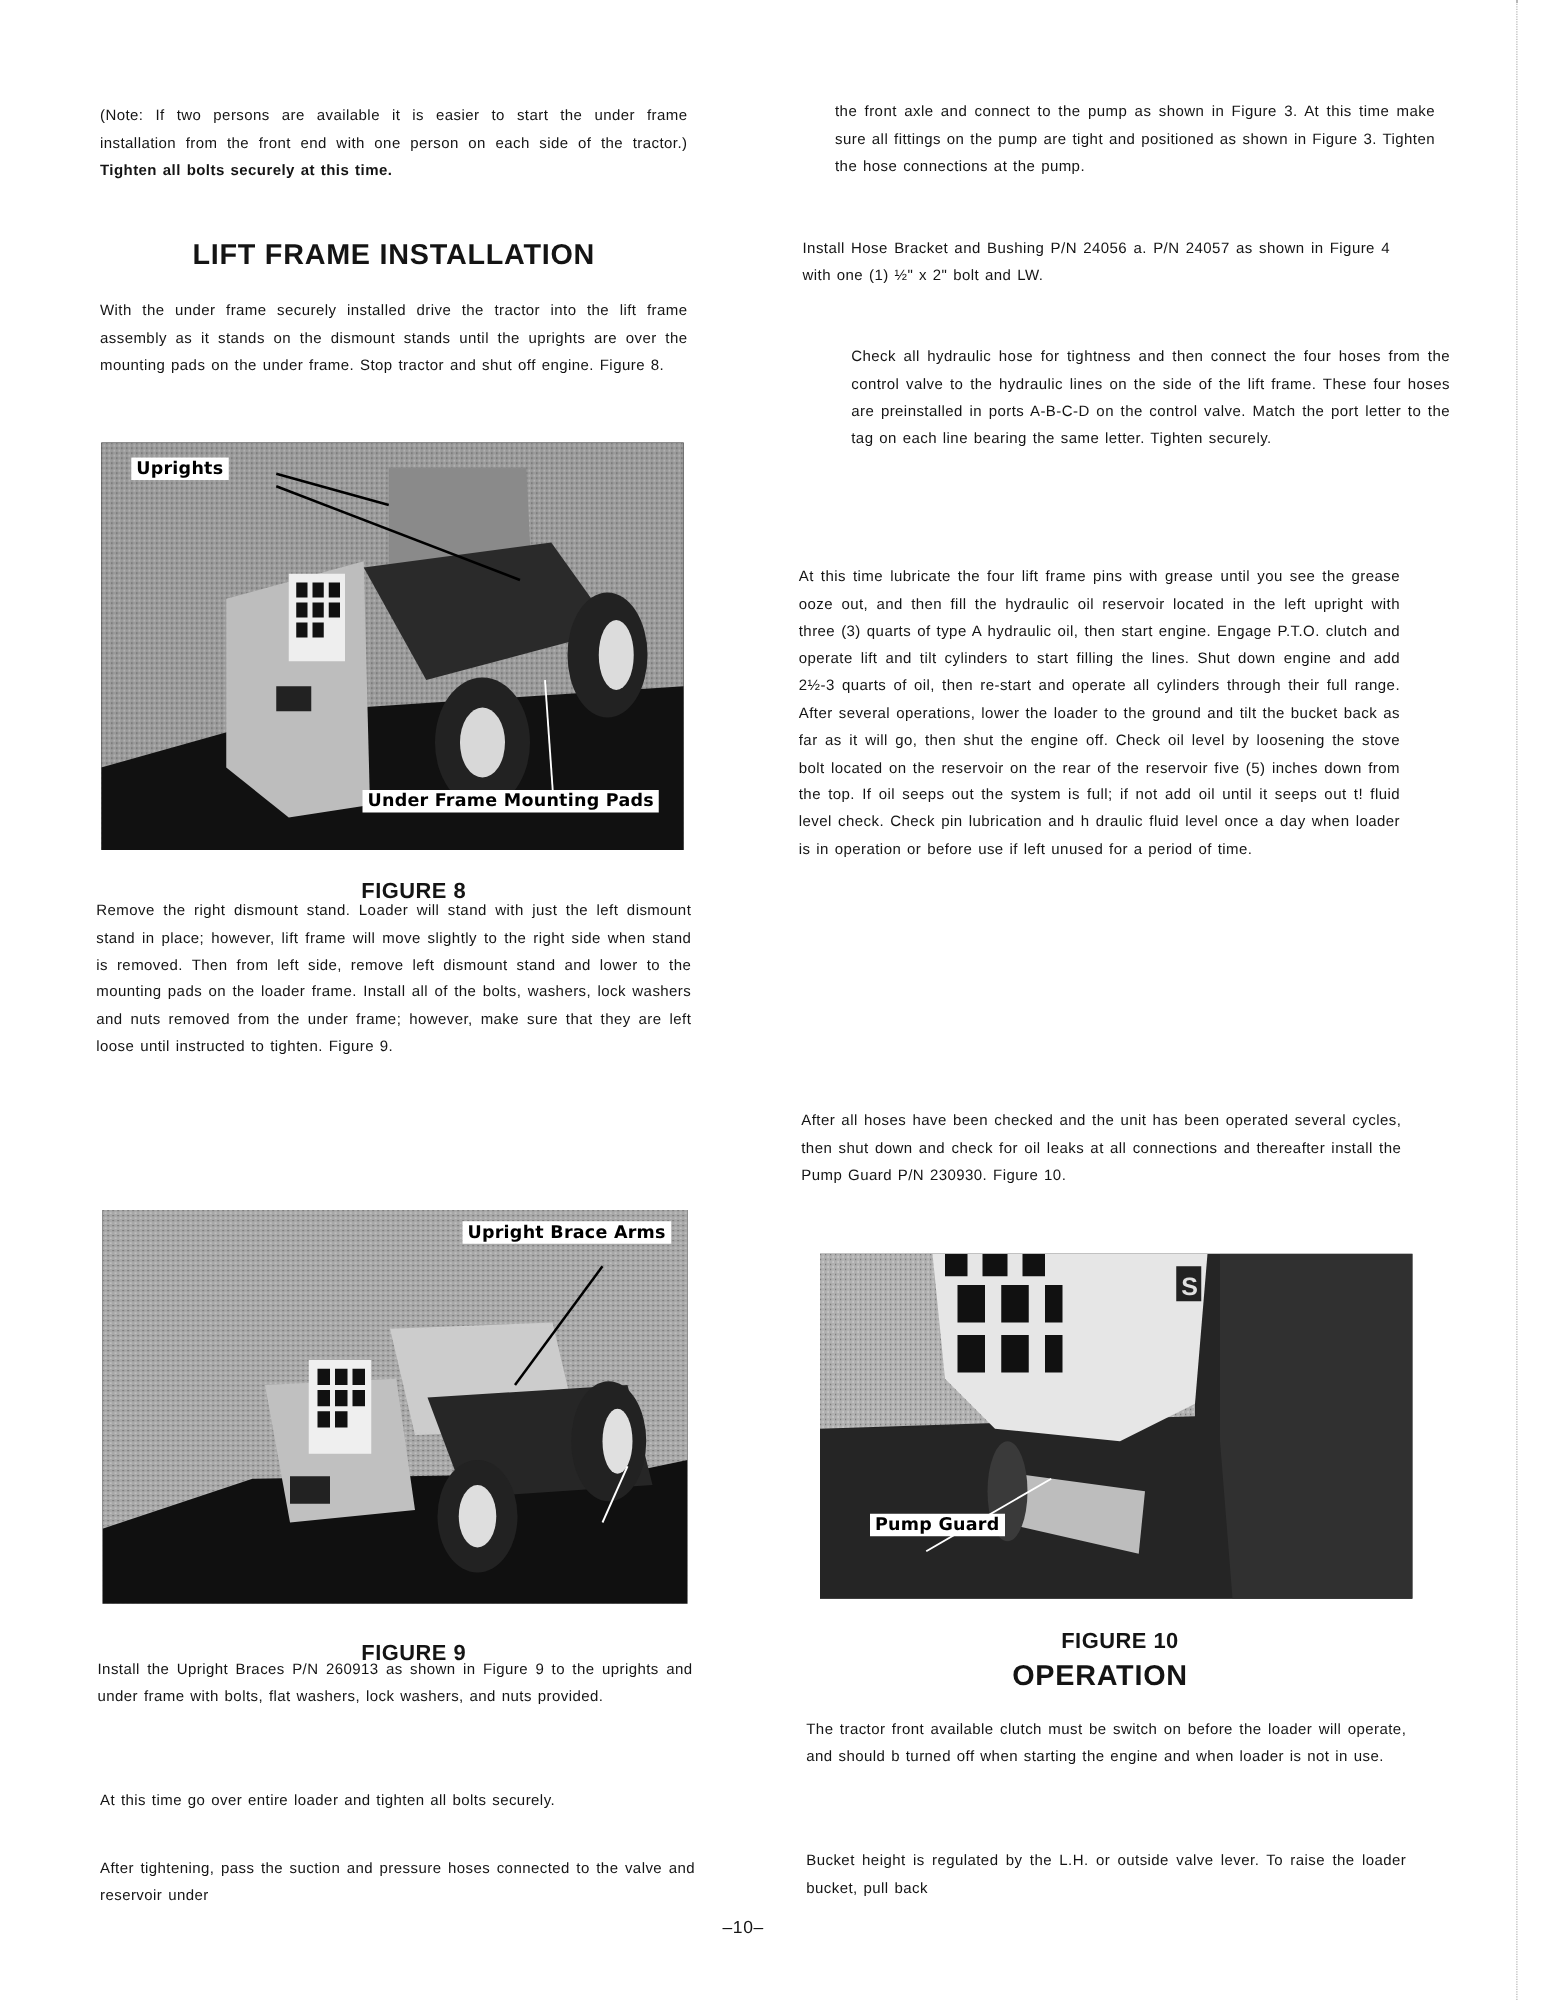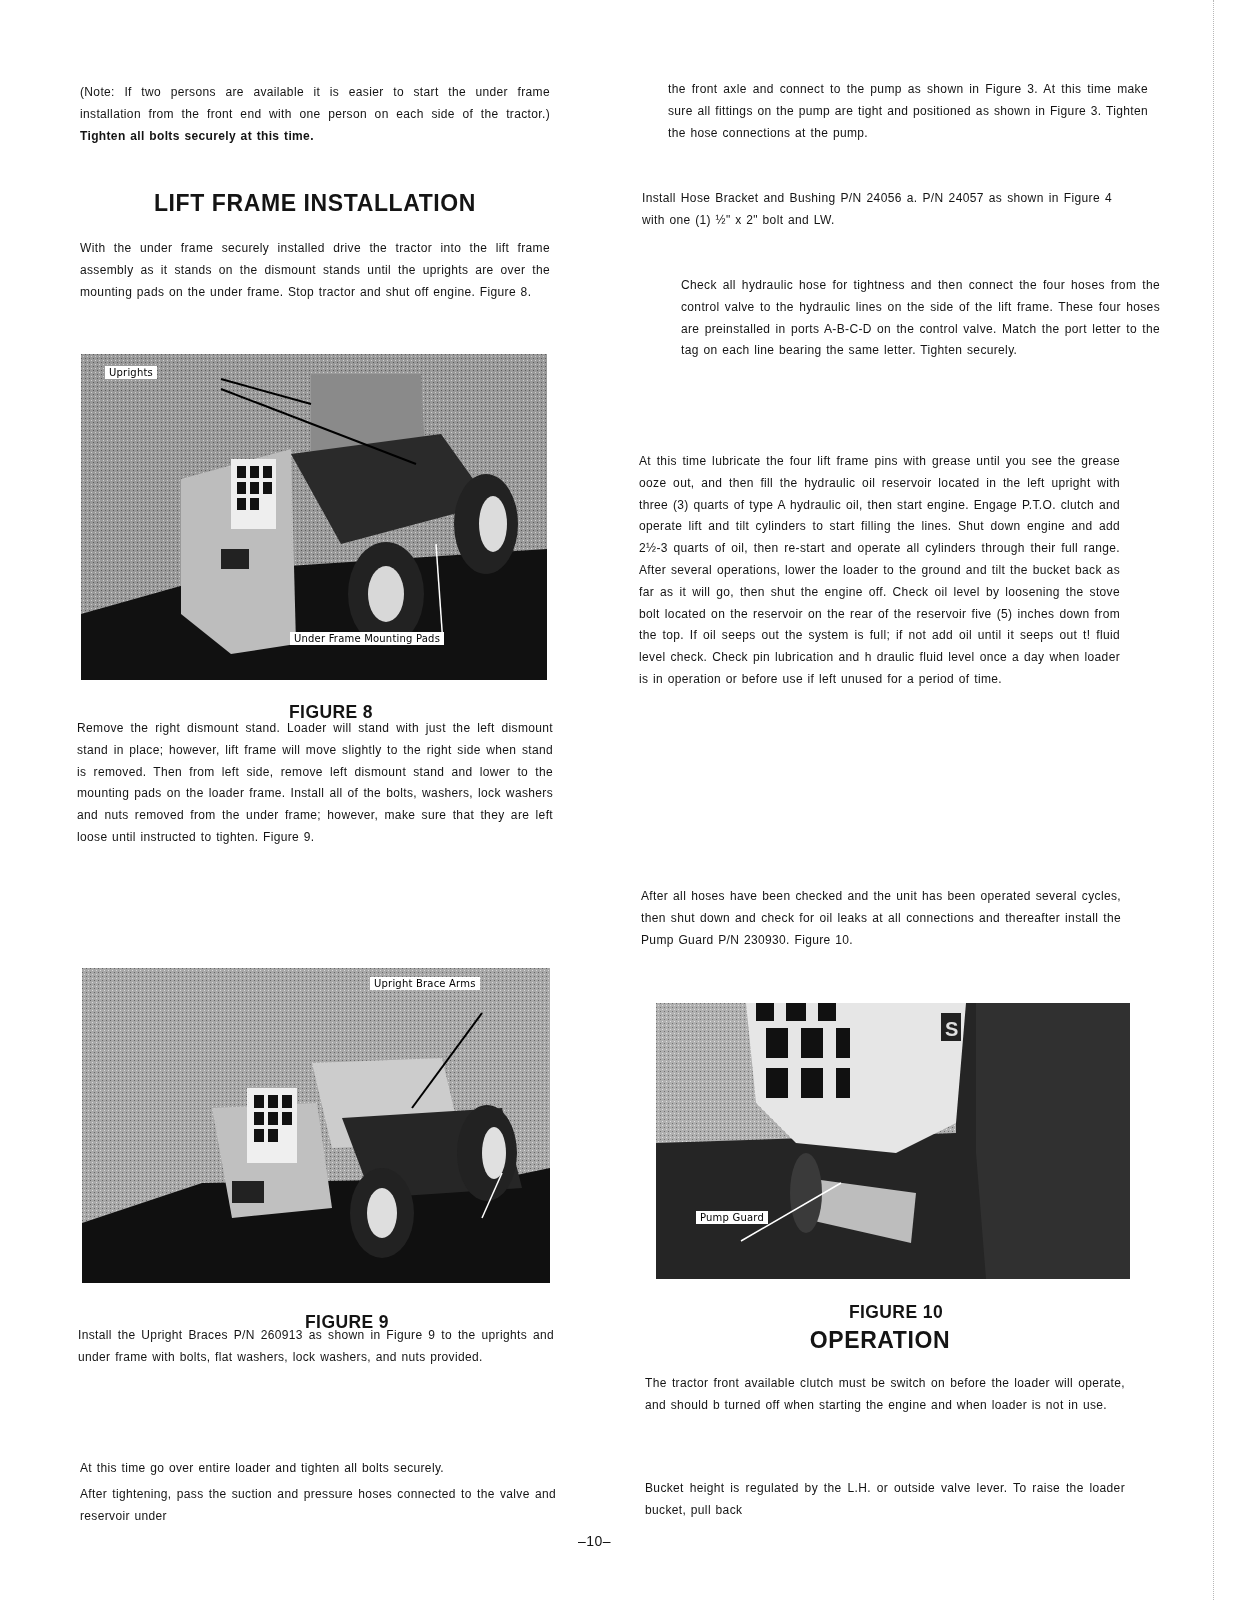--- a/index.html
+++ b/index.html
@@ -22,21 +22,21 @@
     position: absolute; font-size: 17.5px; font-weight: bold;
     text-align: center; letter-spacing: 0.4px; margin: 16px;
   }
   .photo {
     position: absolute; overflow: hidden;
     background: #1c1c1c;
   }
   .photo svg { display: block; width: 100%; height: 100%; }
   .callout {
     position: absolute; background: #ffffff; color: #000;
-    font-weight: normal; font-size: 10px; padding: 1px 4px;
+    font-weight: bold; font-size: 14px; padding: 1px 4px;
     letter-spacing: 0.2px; white-space: nowrap;
     font-family: "DejaVu Sans", sans-serif;
   }
   .pagenum {
     position: absolute; left: 578px; top: 1533px; font-size: 14px;
     letter-spacing: 0.5px;
   }
   .edge-line {
     position: absolute; left: 1213px; top: 0; width: 0; height: 1600px;
     border-left: 1px dotted #b8b8b8;
@@ -125,25 +125,25 @@
     <ellipse cx="300" cy="245" rx="32" ry="45" fill="#222"></ellipse>
     <ellipse cx="300" cy="245" rx="15" ry="25" fill="#dedede"></ellipse>
     <ellipse cx="405" cy="185" rx="30" ry="48" fill="#222"></ellipse>
     <ellipse cx="412" cy="185" rx="12" ry="26" fill="#e0e0e0"></ellipse>
     <line x1="400" y1="45" x2="330" y2="140" stroke="#000" stroke-width="2"></line>
     <line x1="420" y1="205" x2="400" y2="250" stroke="#fff" stroke-width="1.5"></line>
   </svg>
   <span class="callout" style="left:288px; top:9px;">Upright Brace Arms</span>
 </div>
 
-<div class="caption" style="left:96px; top:1296px; width:470px;">FIGURE 9</div>
+<div class="caption" style="left:80px; top:1296px; width:470px;">FIGURE 9</div>
 
 <p class="p" style="left:78px; top:1325px; width:476px;">Install the Upright Braces P/N 260913 as shown in Figure 9 to the uprights and under frame with bolts, flat washers, lock washers, and nuts provided.</p>
 
-<p class="p" style="left:80px; top:1430px; width:474px;margin-top:28px;">At this time go over entire loader and tighten all bolts securely.</p>
+<p class="p" style="left:80px; top:1430px; width:474px;">At this time go over entire loader and tighten all bolts securely.</p>
 
 <p class="p" style="left:80px; top:1484px; width:476px;">After tightening, pass the suction and pressure hoses connected to the valve and reservoir under</p>
 
 <p class="p" style="left:668px; top:79px; width:480px;">the front axle and connect to the pump as shown in Figure 3.  At this time make sure all fittings on the pump are tight and positioned as shown in Figure 3.  Tighten the hose connections at the pump.</p>
 
 <p class="p" style="left:642px; top:188px; width:470px;">Install Hose Bracket and Bushing P/N 24056 a. P/N 24057 as shown in Figure 4 with one (1) ½" x 2" bolt and LW.</p>
 
 <p class="p" style="left:641px; top:275px; width:479px;margin-left:40px;">Check all hydraulic hose for tightness and then connect the four hoses from the control valve to the hydraulic lines on the side of the lift frame. These four hoses are preinstalled in ports A-B-C-D on the control valve.  Match the port letter to the tag on each line bearing the same letter. Tighten securely.</p>
 
 <p class="p" style="left:639px; top:451px; width:481px;">At this time lubricate the four lift frame pins with grease until you see the grease ooze out, and then fill the hydraulic oil reservoir located in the left upright with three (3) quarts of type A hydraulic oil, then start engine.  Engage P.T.O. clutch and operate lift and tilt cylinders to start filling the lines.  Shut down engine and add 2½-3 quarts of oil, then re-start and operate all cylinders through their full range.  After several operations, lower the loader to the ground and tilt the bucket back as far as it will go, then shut the engine off. Check oil level by loosening the stove bolt located on the reservoir on the rear of the reservoir five (5) inches down from the top.  If oil seeps out the system is full; if not add oil until it seeps out t! fluid level check.  Check pin lubrication and h draulic fluid level once a day when loader is in operation or before use if left unused for a period of time.</p>

